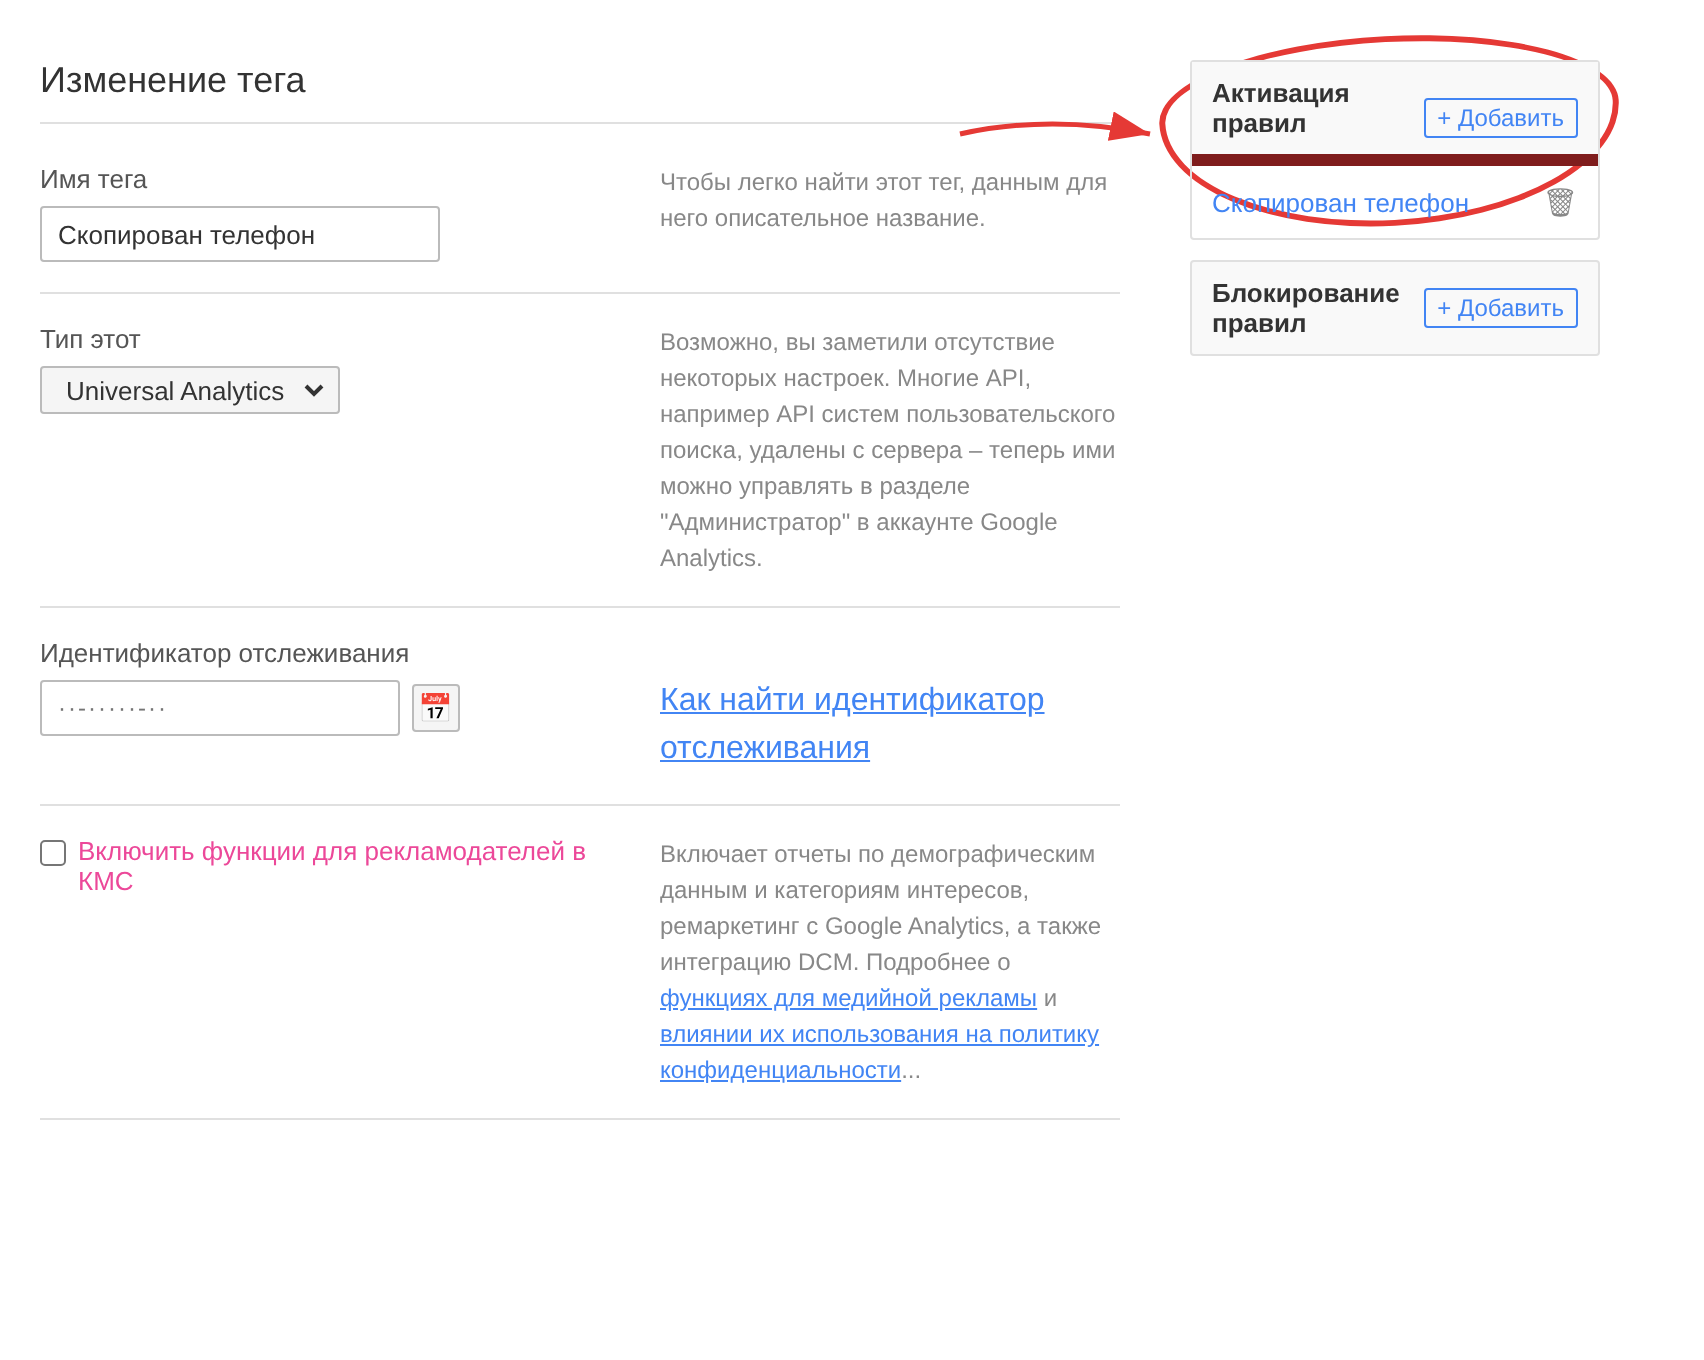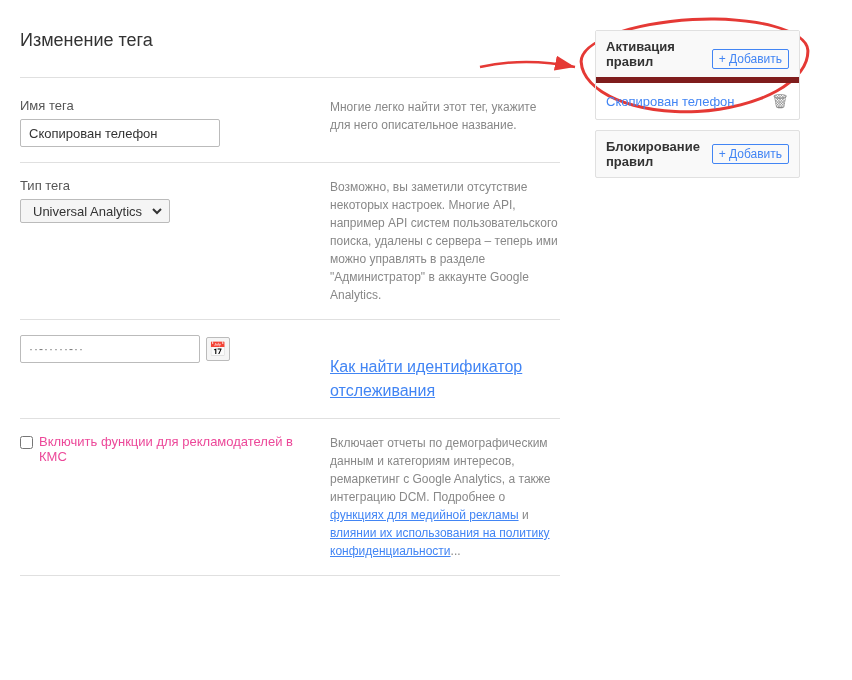--- a/index.html
+++ b/index.html
@@ -23,21 +23,21 @@
     .sidebar {
       width: 230px;
       padding: 10px 10px 10px 15px;
       flex-shrink: 0;
     }
     .page-title {
       font-size: 18px;
       font-weight: normal;
       color: #333;
       margin-bottom: 20px;
-      padding-bottom: 26px;
+      padding-bottom: 10px;
       border-bottom: 1px solid #e0e0e0;
     }
     .form-section {
       margin-bottom: 20px;
     }
     .form-label {
       font-size: 13px;
       color: #555;
       margin-bottom: 6px;
       display: block;
@@ -228,46 +228,47 @@
 
   <div class="main-content">
     <h1 class="page-title">Изменение тега</h1>
 
     <div class="form-row form-section">
       <div class="form-left">
         <label class="form-label">Имя тега</label>
         <input type="text" class="form-input" value="Скопирован телефон" style="">
       </div>
       <div class="form-right">
-        <p class="help-text">Многие легко найти этот тег, укажите для него описательное название.</p>
+        <p class="help-text">Чтобы легко найти этот тег, данным для него описательное название.</p>
       </div>
     </div>
 
     <hr class="section-divider">
 
     <div class="form-row form-section">
       <div class="form-left">
-        <label class="form-label">Тип тега</label>
+        <label class="form-label">Тип этот</label>
         <div class="form-select-wrapper">
           <select>
             <option>Universal Analytics</option>
             <option>Google Analytics</option>
             <option>Custom HTML</option>
           </select>
         </div>
       </div>
       <div class="form-right">
         <p class="help-text">Возможно, вы заметили отсутствие некоторых настроек. Многие API, например API систем пользовательского поиска, удалены с сервера – теперь ими можно управлять в разделе "Администратор" в аккаунте Google Analytics.</p>
       </div>
     </div>
 
     <hr class="section-divider">
 
     <div class="form-row form-section">
       <div class="form-left">
+        <label class="form-label">Идентификатор отслеживания</label>
         <div class="tracking-id-row">
           <input type="text" class="tracking-id-input" placeholder="··-·····-··" style="">
           <div class="calendar-icon">📅</div>
         </div>
       </div>
       <div class="form-right" style="padding-top: 20px;">
         <a href="#" class="help-text" style="color:#4285f4; text-decoration:underline; font-size:16px;">Как найти идентификатор отслеживания</a>
       </div>
     </div>
 

